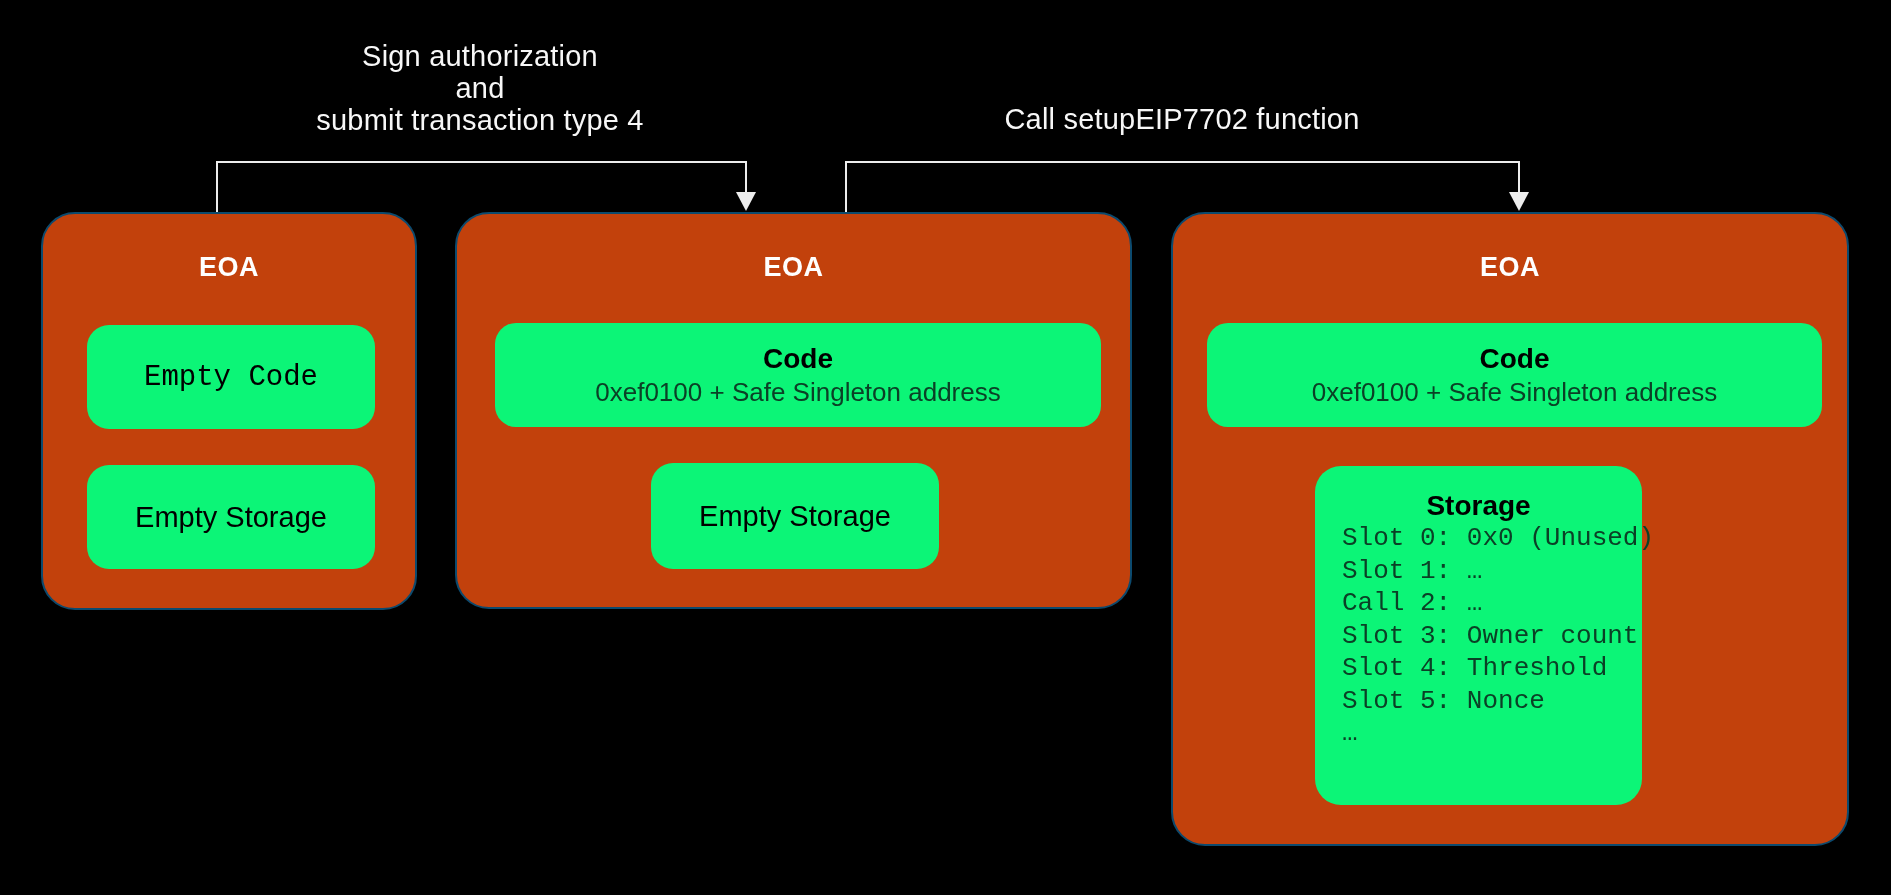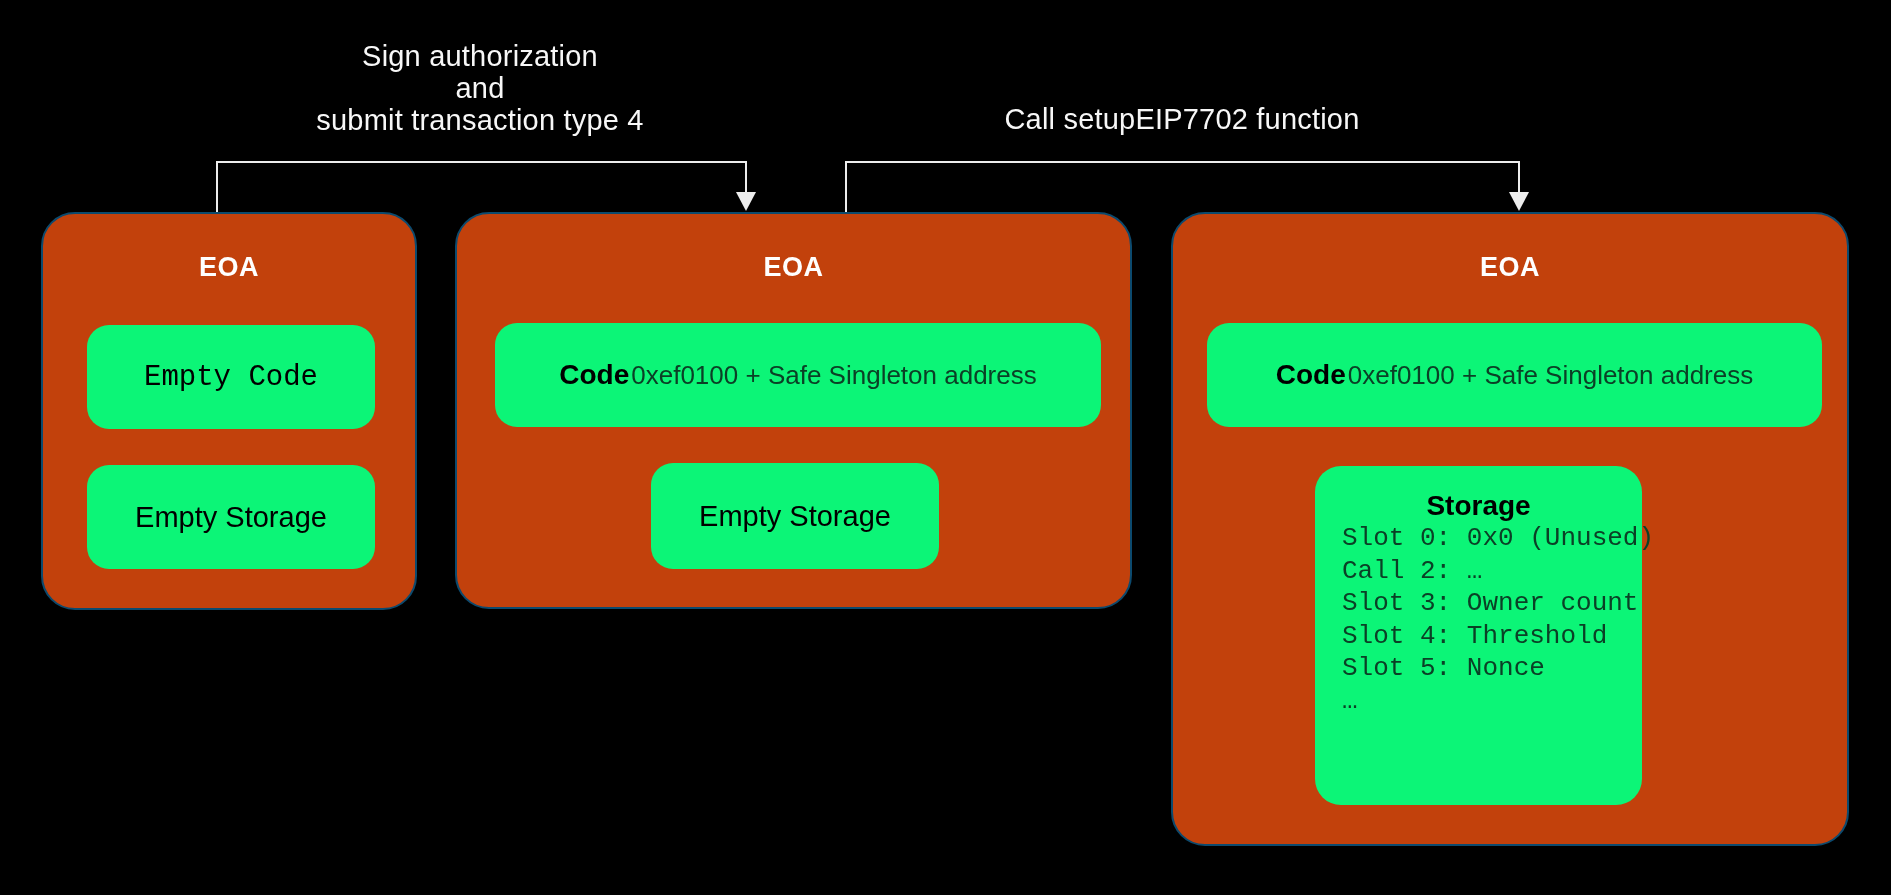--- a/index.html
+++ b/index.html
@@ -67,23 +67,25 @@
   }
   .simple-block {
     display: flex;
     align-items: center;
     justify-content: center;
     font-size: 29px;
     font-weight: 400;
   }
   .code-block {
     display: flex;
+    flex-direction: column;
     align-items: center;
     justify-content: center;
     gap: 2px;
+    border-radius: 21px;
   }
   .block-title { font-size: 28px; font-weight: 700; color: #000; }
   .mono-line {
     font-family: Liberation Sans, sans-serif;
     font-size: 26px;
     color: #0b4026;
     white-space: pre;
   }
 
   
@@ -158,20 +160,21 @@
   <div id="box3" class="eoa-box">
     <div class="eoa-title">EOA</div>
     <div class="gblock code-block blk-a">
       <div class="block-title">Code</div>
       <div class="mono-line">0xef0100 + Safe Singleton address</div>
     </div>
     <div class="gblock storage-block">
       <div class="storage-title">Storage</div>
       <div class="slot-list">
         <div class="slot-line">Slot 0: 0x0 (Unused)</div>
+        <div class="slot-line">Slot 1: …</div>
         <div class="slot-line">Call 2: …</div>
         <div class="slot-line">Slot 3: Owner count</div>
         <div class="slot-line">Slot 4: Threshold</div>
         <div class="slot-line">Slot 5: Nonce</div>
         <div class="slot-line">…</div>
       </div>
     </div>
   </div>
 
 </div>

